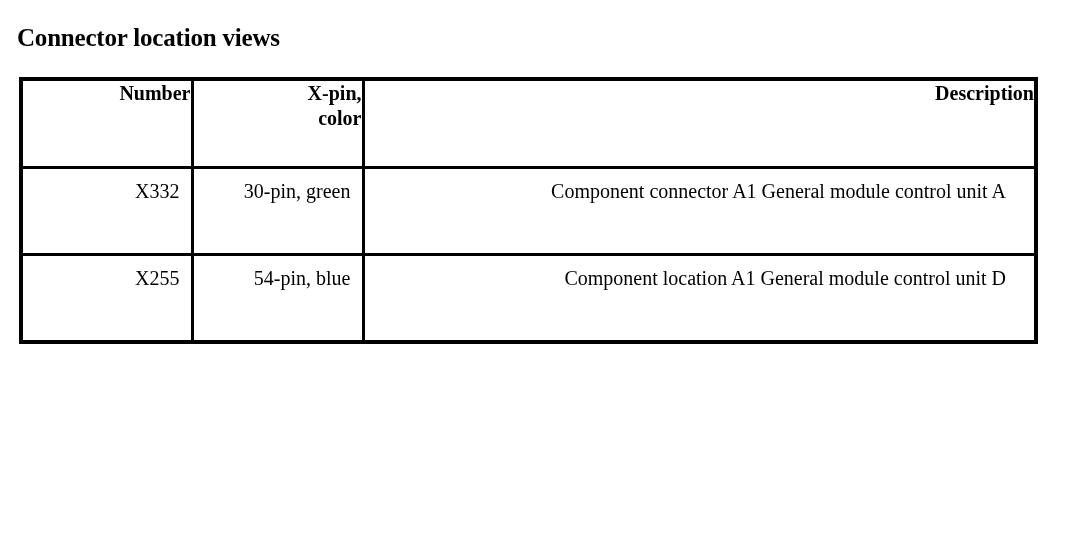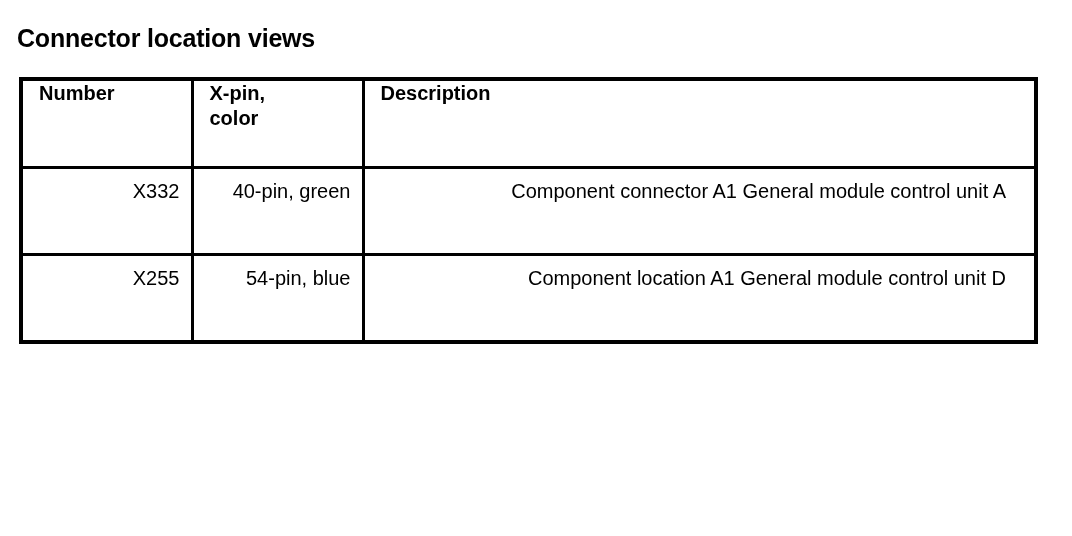--- a/index.html
+++ b/index.html
@@ -12,20 +12,21 @@
     height: 536px;
     overflow: hidden;
     font-family: "Liberation Sans", "DejaVu Sans", sans-serif;
     color: #000000;
     -webkit-font-smoothing: none;
   }
   .page {
     position: relative;
     width: 1072px;
     height: 536px;
+    font-family: Liberation Serif, serif;
   }
   .page-title {
     position: absolute;
     left: 17px;
     top: 6px;
     font-size: 25px;
     font-weight: bold;
     letter-spacing: -0.2px;
     line-height: 30px;
     white-space: nowrap;
@@ -54,25 +55,25 @@
     padding: 9px 11px 9px 13px;
     font-size: 20px;
     line-height: 27px;
   }
   thead th {
     height: 85px;
     vertical-align: middle;
     text-align: center;
   }
   thead .cell {
-    padding: 0 16px;
+    padding: 0 0;
     font-weight: bold;
     font-size: 20px;
     line-height: 25px;
-    text-align: left;
+    text-align: right;
   }
   tbody tr { height: 87px; }
   tbody td .cell {
     text-align: right;
     font-weight: normal;
   }
   .num-cell .cell  { padding-left: 15px; }
   .xpin-cell .cell { padding-left: 13px; }
   .desc-cell .cell { padding-left: 13px; padding-right: 28px; }
   .nowrap { white-space: nowrap; }
@@ -106,21 +107,21 @@
         </th>
       </tr>
     </thead>
     <tbody>
 
       <tr>
         <td class="num-cell">
           <div class="cell">X332</div>
         </td>
         <td class="xpin-cell">
-          <div class="cell">40-pin, green</div>
+          <div class="cell">30-pin, green</div>
         </td>
         <td class="desc-cell">
           <div class="cell">Component connector A1 General module control unit A</div>
         </td>
       </tr>
 
 
 
       <tr>
         <td class="num-cell">

